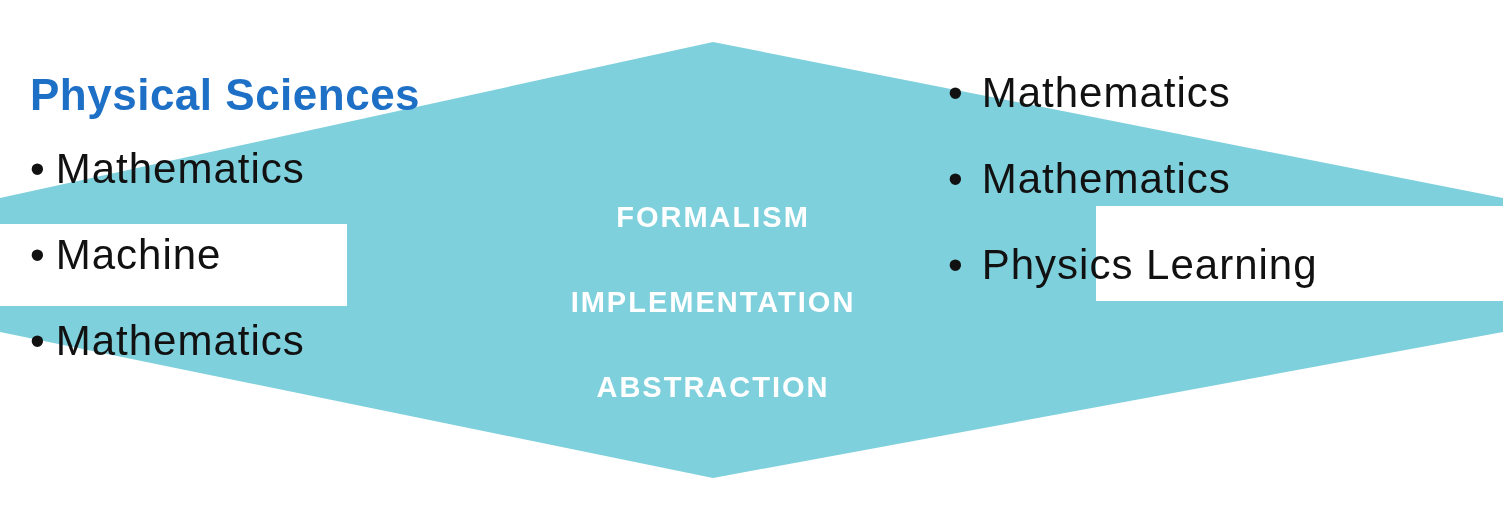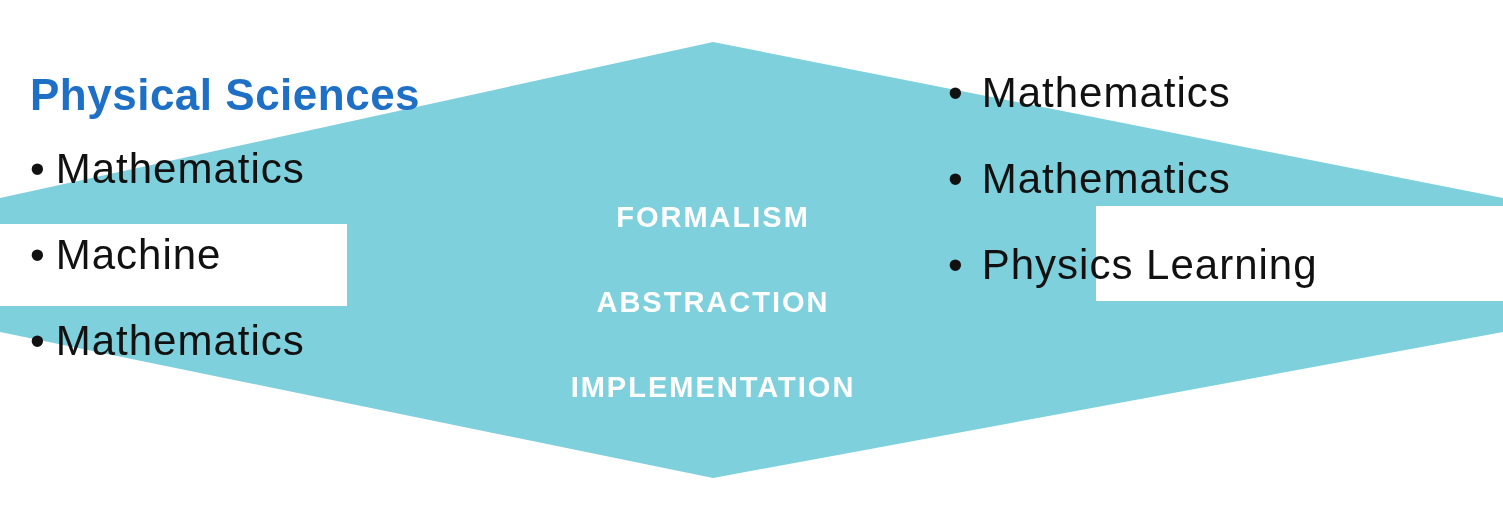--- a/index.html
+++ b/index.html
@@ -103,22 +103,22 @@
       </div>
       <div class="row">
         <span class="bullet">•</span>
         <span class="label">Mathematics</span>
       </div>
     </div>
   </div>
 
   <div class="center-labels">
     <div class="center-label">FORMALISM</div>
+    <div class="center-label">IMPLEMENTATION</div>
     <div class="center-label">ABSTRACTION</div>
-    <div class="center-label">IMPLEMENTATION</div>
   </div>
 
   <div class="col col-right">
     <div class="items">
       <div class="row">
         <span class="bullet">•</span>
         <span class="label">Mathematics</span>
       </div>
       <div class="row">
         <span class="bullet">•</span>

